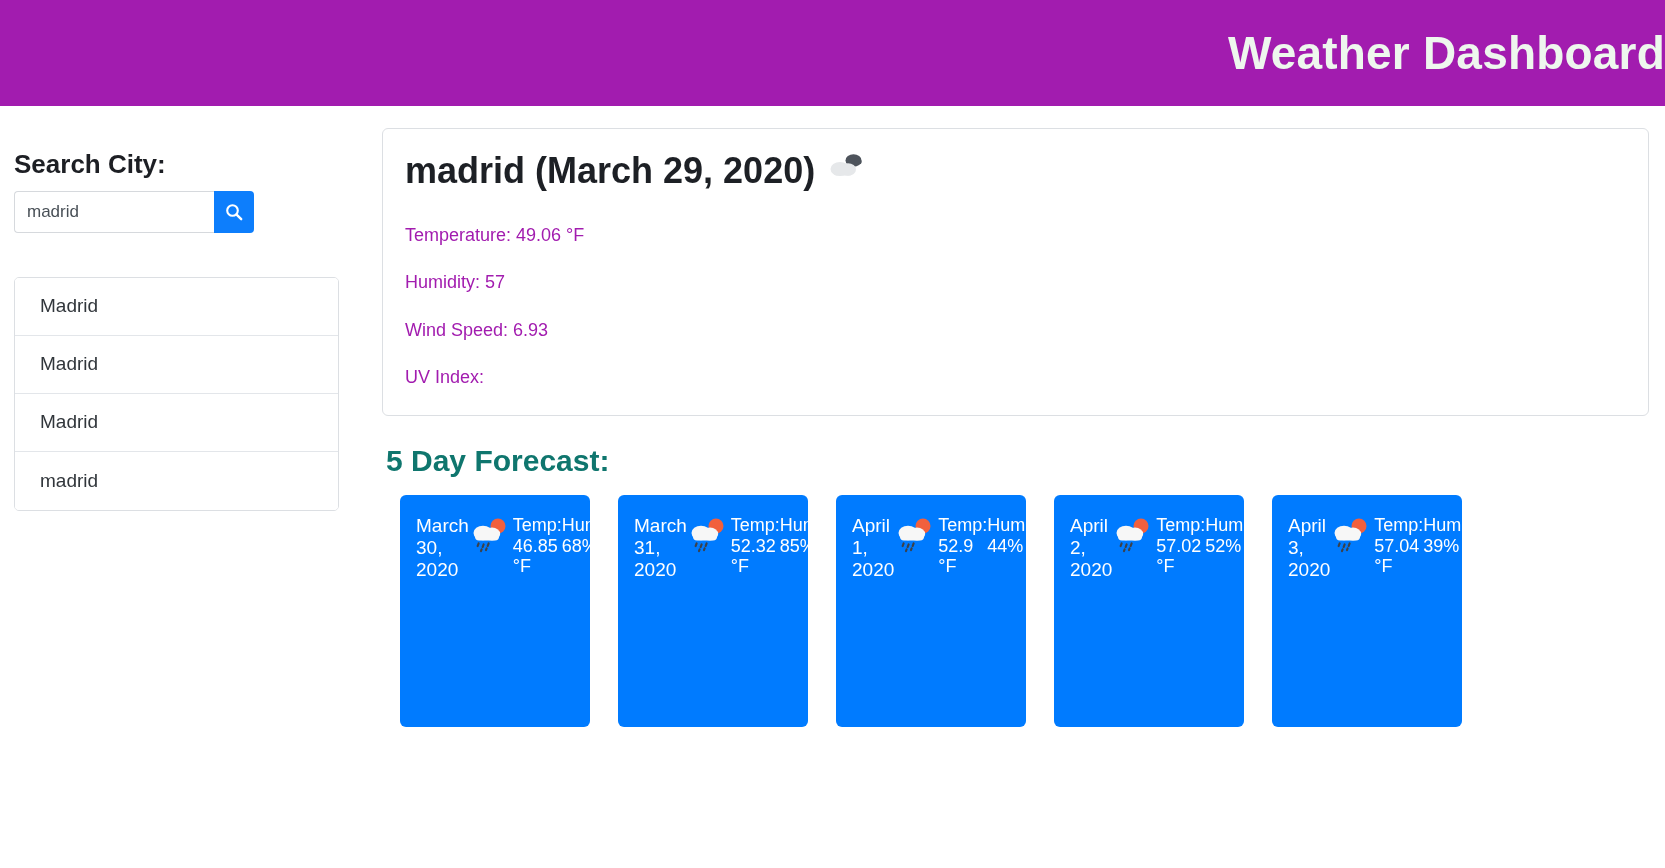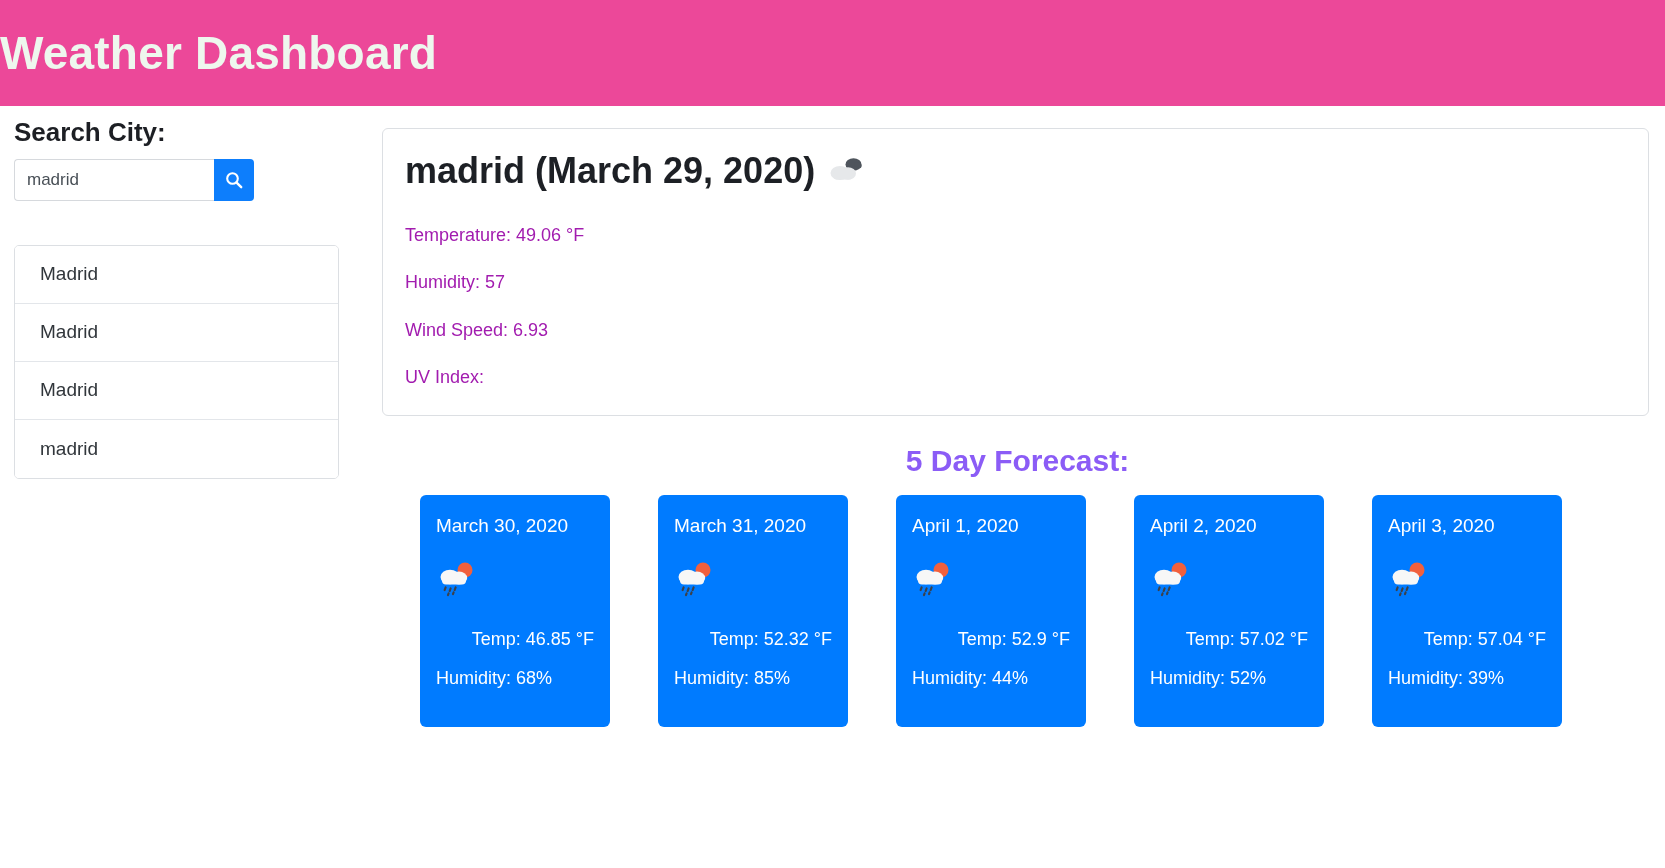--- a/index.html
+++ b/index.html
@@ -9,24 +9,24 @@
     background: #ffffff;
     font-family: "Liberation Sans", sans-serif;
     color: #212529;
     overflow: hidden;
   }
 
   
   .app-header {
     width: 100%;
     height: 106px;
-    background: #ec4899;
+    background: #a21caf;
     display: flex;
     align-items: center;
-    justify-content: flex-start;
+    justify-content: flex-end;
   }
   .app-title {
     color: #eef7ee;
     font-size: 46px;
     font-weight: 700;
     letter-spacing: 0.2px;
     line-height: 1;
   }
 
   
@@ -34,21 +34,21 @@
     display: flex;
     align-items: flex-start;
     width: 100%;
     padding: 0;
   }
 
   
   .sidebar {
     width: 372px;
     flex: 0 0 372px;
-    padding: 12px 14px 0 12px;
+    padding: 44px 14px 0 12px;
   }
   .search-label {
     font-size: 26px;
     font-weight: 700;
     color: #1d1f24;
     margin: 0 0 12px 2px;
     line-height: 1.1;
   }
   .search-row {
     display: flex;
@@ -114,21 +114,20 @@
     min-width: 0;
   }
   .current-card {
     border: 1px solid #dcdfe3;
     border-radius: 6px;
     background: #fff;
     padding: 22px 24px 26px 22px;
   }
   .current-head {
     display: flex;
-    align-items: center;
     gap: 14px;
     margin: 0 0 34px 0;
   }
   .current-city {
     font-size: 36px;
     font-weight: 700;
     color: #1d2025;
     line-height: 1.1;
   }
   .current-icon { display: block; flex: 0 0 auto; }
@@ -136,52 +135,49 @@
     font-size: 18px;
     color: #a21caf;
     margin: 0 0 26px 0;
     line-height: 1.2;
   }
   .current-line:last-child { margin-bottom: 0; }
 
   .forecast-title {
     font-size: 30px;
     font-weight: 700;
-    color: #8b5cf6;
+    color: #0f766e;
     margin: 28px 0 18px 4px;
     line-height: 1.1;
-    text-align: center;
   }
   .forecast-row {
     display: flex;
     gap: 28px;
     padding-left: 18px;
   }
   .forecast-card {
     width: 190px;
     min-height: 232px;
     background: #007bff;
     border-radius: 6px;
     padding: 20px 16px 18px 16px;
     color: #ffffff;
     display: flex;
-    flex-direction: column;
-    margin-left: 20px;
+    flex-direction: row;
   }
   .fc-date {
     font-size: 19px;
     line-height: 1.15;
     margin-bottom: 22px;
   }
   .fc-icon { margin: 0 0 26px 0; display: block; }
   .fc-temp {
     font-size: 18px;
     line-height: 1.15;
     margin-bottom: 18px;
-    text-align: right;
   }
   .fc-hum {
     font-size: 18px;
     line-height: 1.15;
   }
 </style>
 </head>
 <body>
 
 <div class="app-header">

